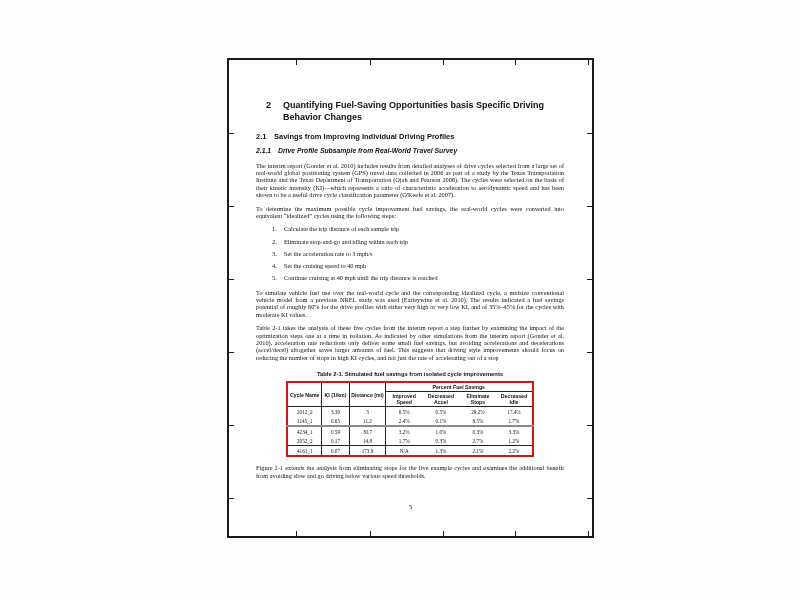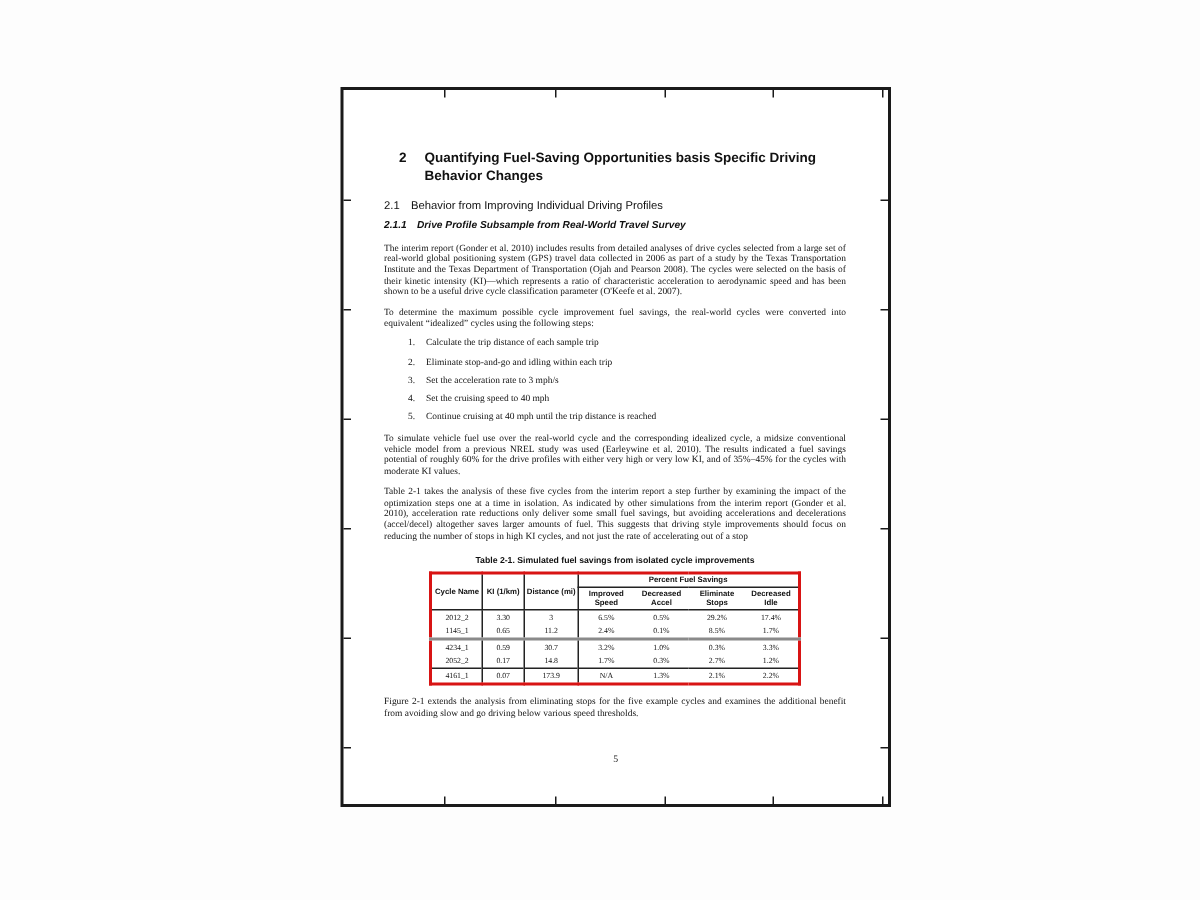--- a/index.html
+++ b/index.html
@@ -20,21 +20,21 @@
     position: absolute; left: 27px; top: 40px; width: 308px;
   }
 
   .h1 {
     display: grid; grid-template-columns: 17px 1fr;
     font-family: "Liberation Sans", sans-serif; font-weight: bold;
     font-size: 9px; line-height: 11.5px; margin-bottom: 9px; padding-left: 10px;
   }
   .h2 {
     display: grid; grid-template-columns: 18px 1fr;
-    font-family: "Liberation Sans", sans-serif; font-weight: normal;
+    font-family: "Liberation Sans", sans-serif; font-weight: bold;
     font-size: 7.5px; line-height: 9px; margin-bottom: 6px;
   }
   .h3 {
     display: grid; grid-template-columns: 22px 1fr;
     font-family: "Liberation Sans", sans-serif; font-weight: bold; font-style: italic;
     font-size: 6.8px; line-height: 8.5px; margin-bottom: 6px;
   }
 
   .para {
     font-size: 6.3px; line-height: 7.4px; text-align: justify; margin-bottom: 6px;
@@ -81,21 +81,21 @@
 
     <div class="page-body">
 
       <div class="h1">
         <span>2</span>
         <span>Quantifying Fuel-Saving Opportunities basis Specific Driving Behavior Changes</span>
       </div>
 
       <div class="h2">
         <span>2.1</span>
-        <span>Behavior from Improving Individual Driving Profiles</span>
+        <span>Savings from Improving Individual Driving Profiles</span>
       </div>
 
       <div class="h3">
         <span>2.1.1</span>
         <span>Drive Profile Subsample from Real-World Travel Survey</span>
       </div>
 
       <p class="para">The interim report (Gonder et al. 2010) includes results from detailed analyses of drive cycles selected from a large set of real-world global positioning system (GPS) travel data collected in 2006 as part of a study by the Texas Transportation Institute and the Texas Department of Transportation (Ojah and Pearson 2008). The cycles were selected on the basis of their kinetic intensity (KI)—which represents a ratio of characteristic acceleration to aerodynamic speed and has been shown to be a useful drive cycle classification parameter (O'Keefe et al. 2007).</p>
       <p class="para">To determine the maximum possible cycle improvement fuel savings, the real-world cycles were converted into equivalent “idealized” cycles using the following steps:</p>
 

